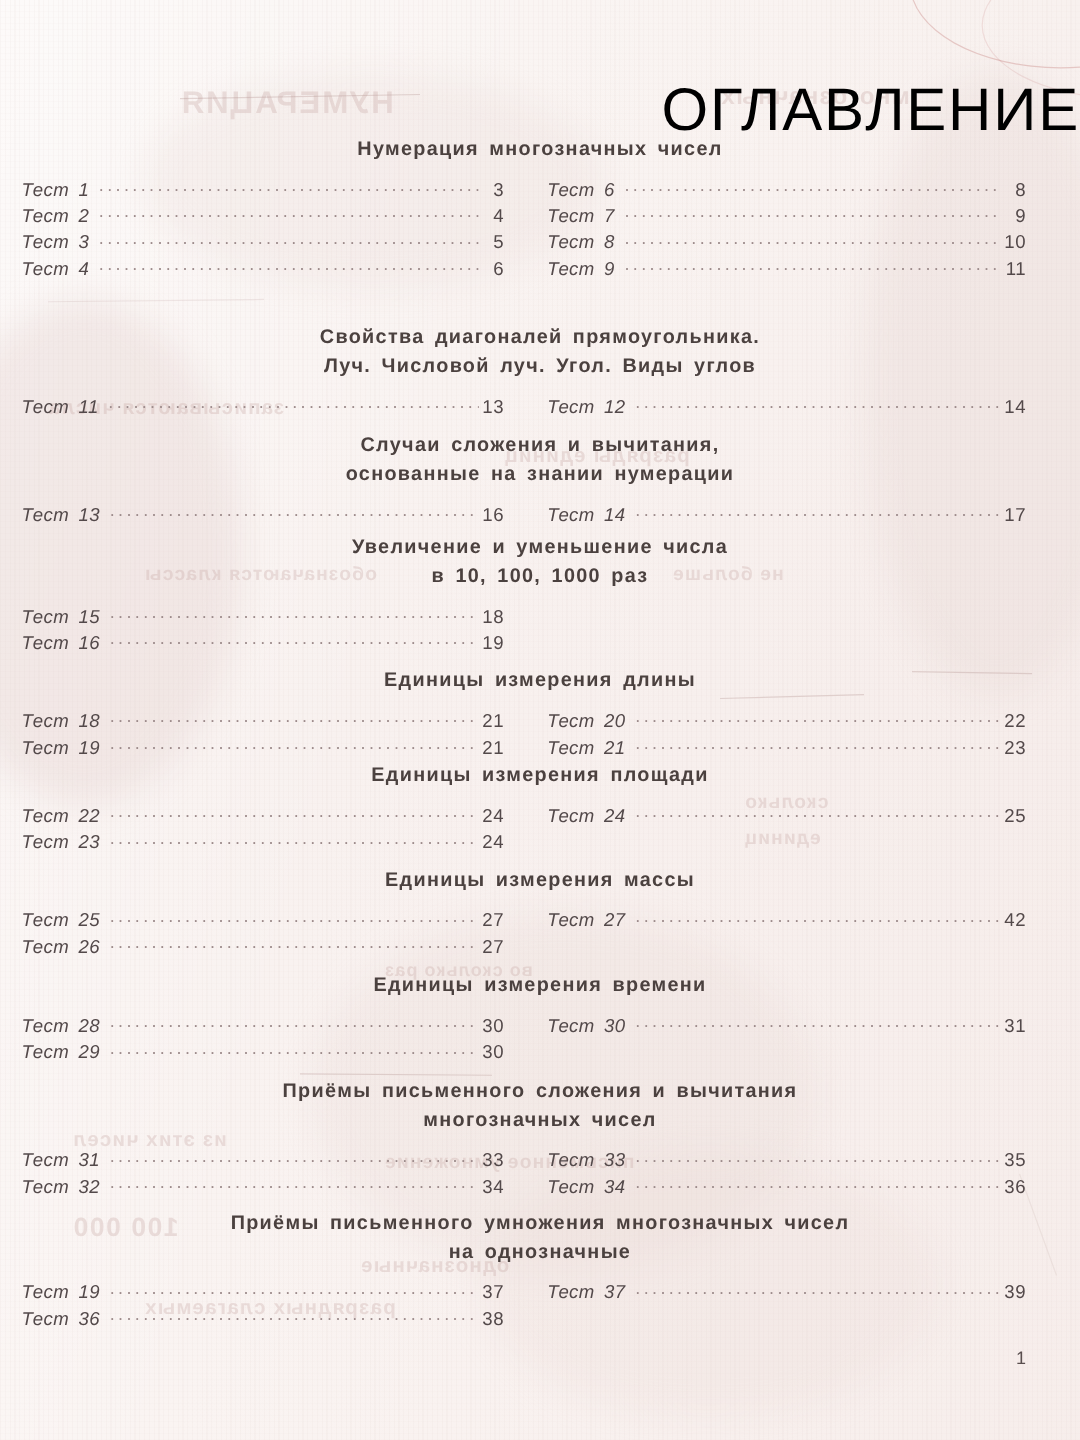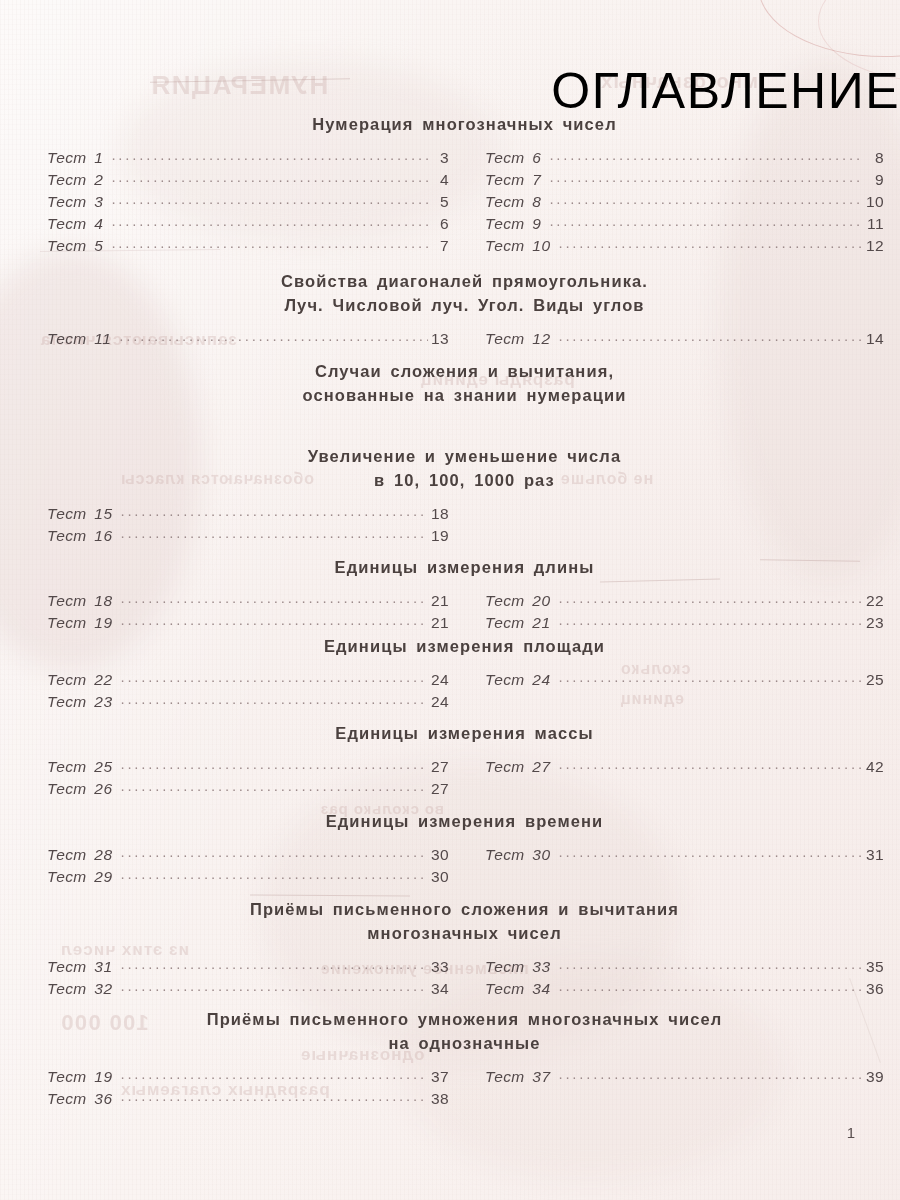--- a/index.html
+++ b/index.html
@@ -96,21 +96,20 @@
     letter-spacing: 1.1px;
     color: #4b413f;
     line-height: 1.45;
     word-spacing: 3px;
   }
 
   .section {
     position: absolute;
     left: 0;
     right: 0;
-    padding-left: 29px;
   }
 
   .rows {
     position: relative;
     margin-top: 11px;
   }
 
   .row {
     position: relative;
     height: 22px;
@@ -254,32 +253,20 @@
               <span class="entry-label">Тест 4</span>
               <span class="leader"></span>
               <span class="entry-page">6</span>
             </div>
             <div class="entry right">
               <span class="entry-label">Тест 9</span>
               <span class="leader"></span>
               <span class="entry-page">11</span>
             </div>
           </div>
-          <div class="row">
-            <div class="entry left">
-              <span class="entry-label">Тест 5</span>
-              <span class="leader"></span>
-              <span class="entry-page">7</span>
-            </div>
-            <div class="entry right">
-              <span class="entry-label">Тест 10</span>
-              <span class="leader"></span>
-              <span class="entry-page">12</span>
-            </div>
-          </div>
         </div>
       </div>
       <div class="section" style="top: 270px;">
         <div class="section-title">Свойства диагоналей прямоугольника.</div>
         <div class="section-title">Луч. Числовой луч. Угол. Виды углов</div>
         <div class="rows">
           <div class="row">
             <div class="entry left">
               <span class="entry-label">Тест 11</span>
               <span class="leader"></span>
@@ -289,20 +276,34 @@
               <span class="entry-label">Тест 12</span>
               <span class="leader"></span>
               <span class="entry-page">14</span>
             </div>
           </div>
         </div>
       </div>
       <div class="section" style="top: 360px;">
         <div class="section-title">Случаи сложения и вычитания,</div>
         <div class="section-title">основанные на знании нумерации</div>
+        <div class="rows">
+          <div class="row">
+            <div class="entry left">
+              <span class="entry-label">Тест 13</span>
+              <span class="leader"></span>
+              <span class="entry-page">16</span>
+            </div>
+            <div class="entry right">
+              <span class="entry-label">Тест 14</span>
+              <span class="leader"></span>
+              <span class="entry-page">17</span>
+            </div>
+          </div>
+        </div>
       </div>
       <div class="section" style="top: 445px;">
         <div class="section-title">Увеличение и уменьшение числа</div>
         <div class="section-title">в 10, 100, 1000 раз</div>
         <div class="rows">
           <div class="row">
             <div class="entry left">
               <span class="entry-label">Тест 15</span>
               <span class="leader"></span>
               <span class="entry-page">18</span>

